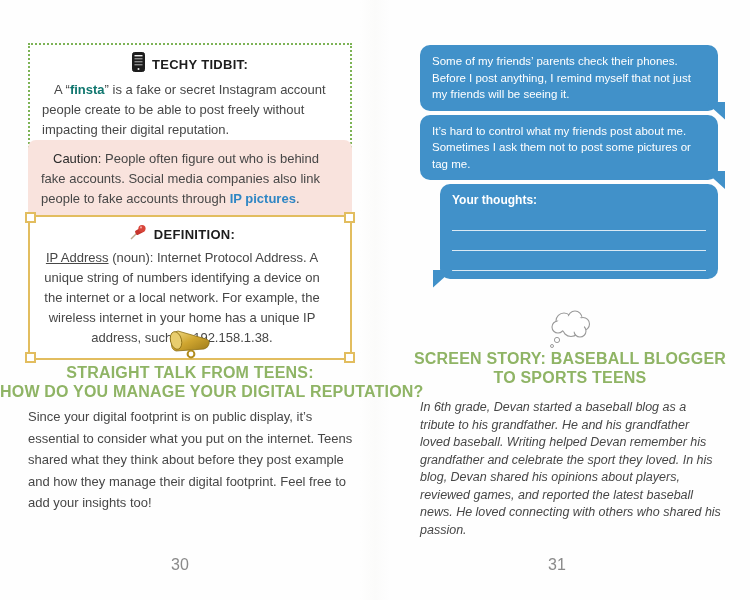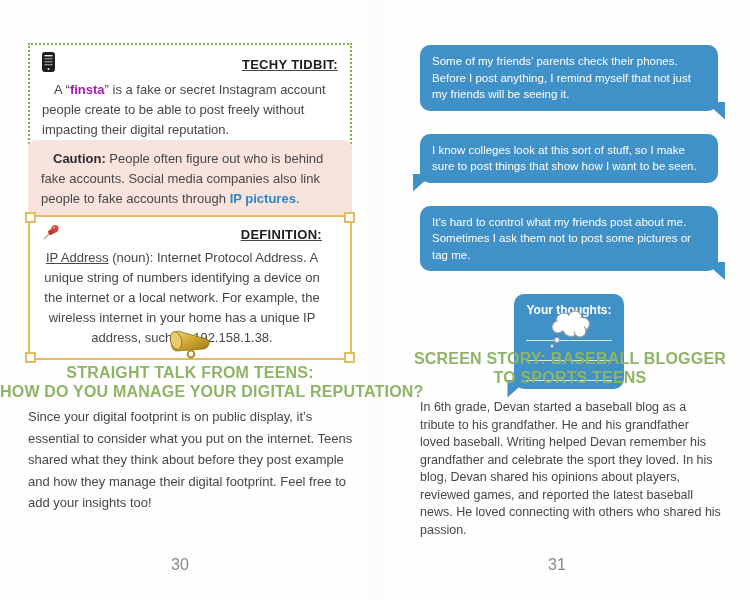--- a/index.html
+++ b/index.html
@@ -8,30 +8,30 @@
     position:relative;width:750px;height:600px;overflow:hidden;
     background:linear-gradient(to right,#fefefe 48%,#fbfbfa 50%,#fefefe 52%);
     font-family:"Liberation Sans","DejaVu Sans",sans-serif;
     color:#474747;
   }
   
   .techy-box{
     position:absolute;left:28px;top:43px;width:324px;box-sizing:border-box;
     border:2px dotted #7db356;padding:7px 12px 9px 12px;background:#fff;
   }
-  .box-title-row{display:flex;align-items:center;justify-content:space-between;gap:7px;margin-bottom:4px;text-decoration:underline;}
+  .box-title-row{display:flex;align-items:center;justify-content:center;gap:7px;margin-bottom:4px;}
   .box-title{font-weight:bold;font-size:13px;color:#1d1d1d;letter-spacing:.3px;}
   .box-body{font-size:13px;line-height:20px;color:#474747;text-indent:12px;}
-  .box-body b{color:#a21caf;}
+  .box-body b{color:#0f766e;}
   .caution-box{
     position:absolute;left:28px;top:140px;width:324px;box-sizing:border-box;
     background:#f9e3dd;border-radius:8px;padding:9px 13px 10px 13px;
     font-size:13px;line-height:20px;text-indent:12px;
   }
-  .caution-label{font-weight:bold;color:#2b2b2b;text-align:center;}
+  .caution-label{font-weight:normal;color:#2b2b2b;text-align:center;}
   .ip-link{color:#2f86c4;font-weight:bold;}
   .definition-box{
     position:absolute;left:28px;top:215px;width:324px;box-sizing:border-box;
     border:2px solid #e2bd5f;padding:7px 28px 10px 12px;background:#fff;
   }
   .corner{position:absolute;width:7px;height:7px;background:#fff;border:2px solid #e2bd5f;}
   .corner.tl{left:-5px;top:-5px;}
   .corner.tr{right:-5px;top:-5px;}
   .corner.bl{left:-5px;bottom:-5px;}
   .corner.br{right:-5px;bottom:-5px;}
@@ -42,39 +42,39 @@
     position:absolute;color:#8fb465;font-weight:bold;text-align:center;
     font-size:16px;line-height:19px;letter-spacing:.2px;white-space:nowrap;
   }
   .heading-left{left:0;top:363px;width:380px;}
   .para{font-size:13px;line-height:21.5px;color:#474747;}
   .para-left{position:absolute;left:28px;top:406px;width:330px;}
   .page-num{position:absolute;top:556px;font-size:16px;color:#8a8a8a;}
   .page-num-left{left:160px;width:40px;text-align:center;}
   .page-num-right{left:548px;width:40px;text-align:left;}
   
-  .bubble-col{position:absolute;left:420px;top:45px;width:298px;display:flex;flex-direction:column;gap:23px;align-items:center;}
+  .bubble-col{position:absolute;left:420px;top:45px;width:298px;display:flex;flex-direction:column;gap:4px;}
   .bubble{
     position:relative;box-sizing:border-box;background:#4191c9;border-radius:10px;
     padding:8px 12px;color:#ffffff;font-size:11.5px;line-height:16.5px;
   }
   .bubble.tail-right::after{
     content:"";position:absolute;right:-7px;bottom:-9px;width:20px;height:18px;
     background:#4191c9;clip-path:polygon(0 0,100% 0,100% 100%);
   }
   .bubble.tail-left::after{
     content:"";position:absolute;left:-7px;bottom:-9px;width:20px;height:18px;
     background:#4191c9;clip-path:polygon(0 0,100% 0,0 100%);
   }
-  .thoughts-bubble{min-height:76px;}
+  .thoughts-bubble{min-height:76px;margin-left:20px;}
   .thoughts-label{font-weight:bold;font-size:12px;margin-bottom:2px;}
   .ruled-line{height:19px;border-bottom:1px solid rgba(255,255,255,.8);}
   .cloud-wrap{position:absolute;left:544px;top:306px;width:52px;height:44px;}
   .heading-right{left:390px;top:349px;width:360px;}
-  .para-right{position:absolute;left:420px;top:399px;width:302px;font-size:12.5px;line-height:17.5px;}
+  .para-right{position:absolute;left:420px;top:399px;width:302px;font-size:12.5px;line-height:17.5px;font-style:italic;}
 </style>
 </head>
 <body>
 
 <div class="canvas">
 
   <div>
 
     <div class="techy-box">
       <div class="box-title-row">
@@ -138,23 +138,20 @@
 
     <div class="page-num page-num-left">30</div>
   </div>
 
   <div>
 
     <div class="bubble-col">
       <div class="bubble tail-right">
         <span>Some of my friends’ parents check their phones. Before I post anything, I remind myself that not just my friends will be seeing it.</span>
       </div>
-      <div class="bubble tail-left">
-        <span>I know colleges look at this sort of stuff, so I make sure to post things that show how I want to be seen.</span>
-      </div>
       <div class="bubble tail-right">
         <span>It’s hard to control what my friends post about me. Sometimes I ask them not to post some pictures or tag me.</span>
       </div>
       <div class="bubble tail-left thoughts-bubble">
         <div class="thoughts-label">Your thoughts:</div>
         <div class="ruled-line"></div>
         <div class="ruled-line"></div>
         <div class="ruled-line"></div>
       </div>
     </div>

